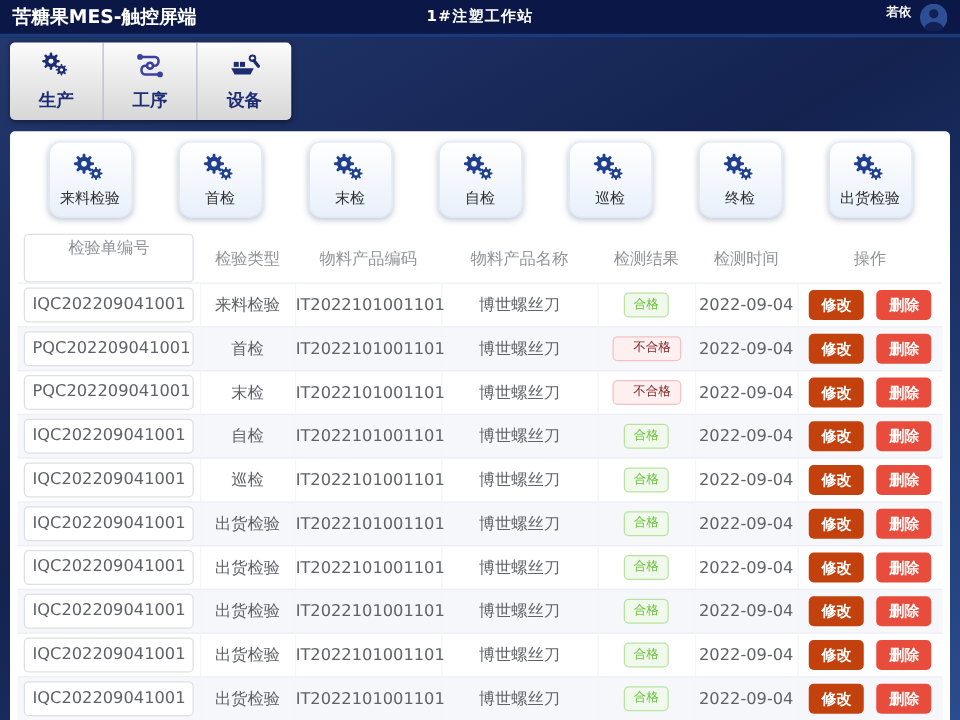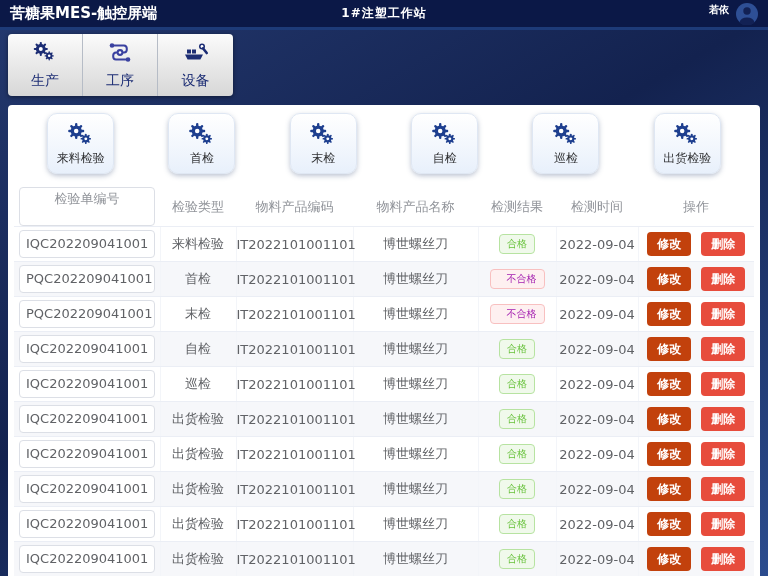--- a/index.html
+++ b/index.html
@@ -24,21 +24,21 @@
   .avatar { width:22px; height:22px; display:block; }
   
   .navbar {
     margin:4px 0 0 8px; display:inline-flex;
     background:linear-gradient(#fbfbfb,#d7d7d7);
     border-radius:4px; box-shadow:0 1px 4px rgba(0,0,0,.45); overflow:hidden;
   }
   .nav-btn {
     width:75px; height:62px; display:flex; flex-direction:column;
     align-items:center; justify-content:center; gap:8px;
-    border-right:1px solid #b6bcc6; color:#1c2d74; font-size:14px; font-weight:normal;
+    border-right:1px solid #b6bcc6; color:#1c2d74; font-size:14px; font-weight:bold;
     cursor:pointer;
   }
   .nav-btn:last-child { border-right:none; }
   .nav-icon { height:24px; display:flex; align-items:center; }
   
   .panel {
     position:absolute; left:8px; right:8px; top:105px; bottom:0;
     background:#fff; border-radius:4px 4px 0 0; overflow:hidden;
   }
   .tabs { display:flex; justify-content:space-around; padding:8px 12px 0; }
@@ -60,21 +60,21 @@
   tbody td:last-child, thead th:last-child { border-right:none; }
   tbody tr:nth-child(even) { background:#f6f7fa; }
   .cellbox {
     border:1px solid #dcdfe6; border-radius:4px; background:#fff;
     height:28px; line-height:26px; margin:0 5px; padding:0 6px;
     text-align:left; overflow:hidden; white-space:nowrap;
   }
   thead .cellbox { text-align:center; color:#909399; height:39px; line-height:22px; margin:0 5px; }
   .badge { display:inline-block; min-width:30px; padding:3px 7px; font-size:10px; border-radius:4px; line-height:1.25; }
   .badge.pass { color:#67c23a; background:#f0f9eb; border:1px solid #b7e3a1; }
-  .badge.fail { color:#a21caf; background:#fef0f0; border:1px solid #f8c0c0;padding-left:16px; }
+  .badge.fail { color:#7f1d1d; background:#fef0f0; border:1px solid #f8c0c0;padding-left:16px; }
   .btn {
     display:inline-block; border:none; border-radius:4px; color:#fff;
     font-size:12px; font-weight:bold; padding:5px 10px; margin:0 3px;
     cursor:pointer; font-family:inherit; line-height:1.2;
   }
   .btn.edit { background:#c2410c; }
   .btn.del  { background:#e74c3c; }
   .hidden-defs { position:absolute; width:0; height:0; overflow:hidden; }
 </style>
 </head>
@@ -182,20 +182,26 @@
       <div class="tab-card">
       <svg width="30" height="27" viewBox="0 0 34 31">
           <use href="#gearduo"></use>
         </svg>
       <span class="tab-label">巡检</span>
     </div>
       <div class="tab-card">
       <svg width="30" height="27" viewBox="0 0 34 31">
           <use href="#gearduo"></use>
         </svg>
+      <span class="tab-label">终检</span>
+    </div>
+      <div class="tab-card">
+      <svg width="30" height="27" viewBox="0 0 34 31">
+          <use href="#gearduo"></use>
+        </svg>
       <span class="tab-label">出货检验</span>
     </div>
     </div>
 
   <table>
     <colgroup>
       <col class="c1">
         <col class="c2">
         <col class="c3">
         <col class="c4">

